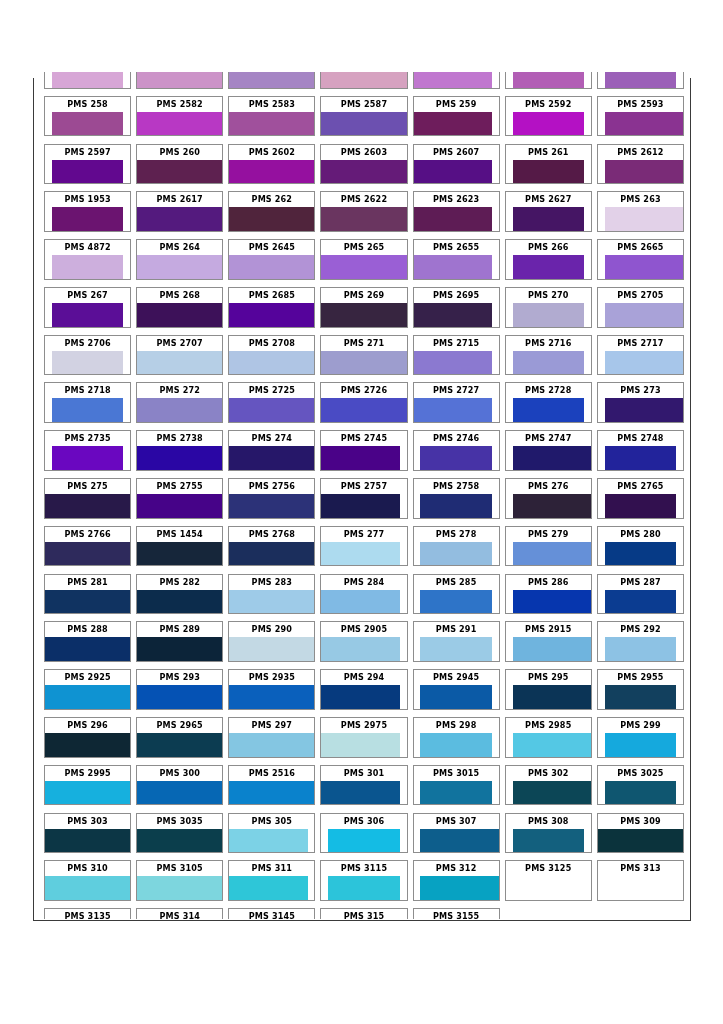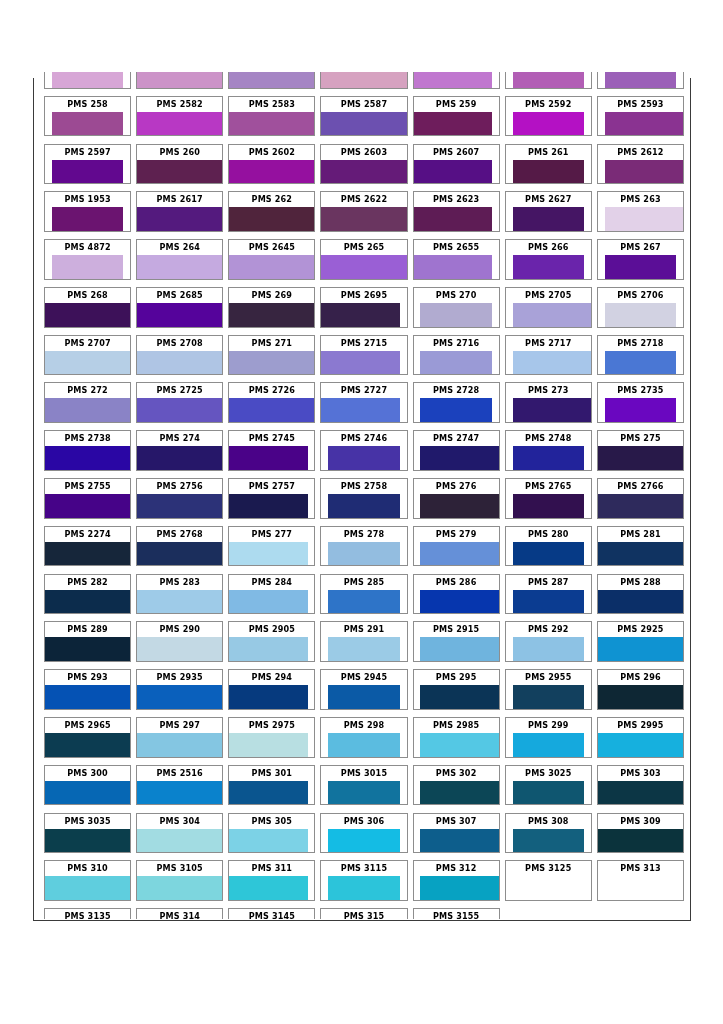--- a/index.html
+++ b/index.html
@@ -283,20 +283,26 @@
             <div class="swatch sw-inR" style="background: rgb(159, 116, 207);"></div>
           </div>
         </div>
         <div class="cell">
           <div class="cell-label">PMS 266</div>
           <div class="swatch-wrap">
             <div class="swatch sw-inLR" style="background: rgb(106, 36, 171);"></div>
           </div>
         </div>
         <div class="cell">
+          <div class="cell-label">PMS 2665</div>
+          <div class="swatch-wrap">
+            <div class="swatch sw-inL" style="background: rgb(143, 85, 207);"></div>
+          </div>
+        </div>
+        <div class="cell">
           <div class="cell-label">PMS 267</div>
           <div class="swatch-wrap">
             <div class="swatch sw-inLR" style="background: rgb(91, 14, 151);"></div>
           </div>
         </div>
         <div class="cell">
           <div class="cell-label">PMS 268</div>
           <div class="swatch-wrap">
             <div class="swatch sw-full" style="background: rgb(61, 17, 89);"></div>
           </div>
@@ -499,21 +505,21 @@
             <div class="swatch sw-inLR" style="background: rgb(50, 16, 79);"></div>
           </div>
         </div>
         <div class="cell">
           <div class="cell-label">PMS 2766</div>
           <div class="swatch-wrap">
             <div class="swatch sw-full" style="background: rgb(46, 42, 92);"></div>
           </div>
         </div>
         <div class="cell">
-          <div class="cell-label">PMS 2274</div>
+          <div class="cell-label">PMS 1454</div>
           <div class="swatch-wrap">
             <div class="swatch sw-full" style="background: rgb(22, 38, 58);"></div>
           </div>
         </div>
         <div class="cell">
           <div class="cell-label">PMS 2768</div>
           <div class="swatch-wrap">
             <div class="swatch sw-full" style="background: rgb(27, 46, 92);"></div>
           </div>
         </div>
@@ -754,26 +760,20 @@
         <div class="cell">
           <div class="cell-label">PMS 303</div>
           <div class="swatch-wrap">
             <div class="swatch sw-full" style="background: rgb(12, 54, 69);"></div>
           </div>
         </div>
         <div class="cell">
           <div class="cell-label">PMS 3035</div>
           <div class="swatch-wrap">
             <div class="swatch sw-full" style="background: rgb(11, 62, 76);"></div>
-          </div>
-        </div>
-        <div class="cell">
-          <div class="cell-label">PMS 304</div>
-          <div class="swatch-wrap">
-            <div class="swatch sw-full" style="background: rgb(162, 220, 226);"></div>
           </div>
         </div>
         <div class="cell">
           <div class="cell-label">PMS 305</div>
           <div class="swatch-wrap">
             <div class="swatch sw-inR" style="background: rgb(124, 210, 230);"></div>
           </div>
         </div>
         <div class="cell">
           <div class="cell-label">PMS 306</div>

